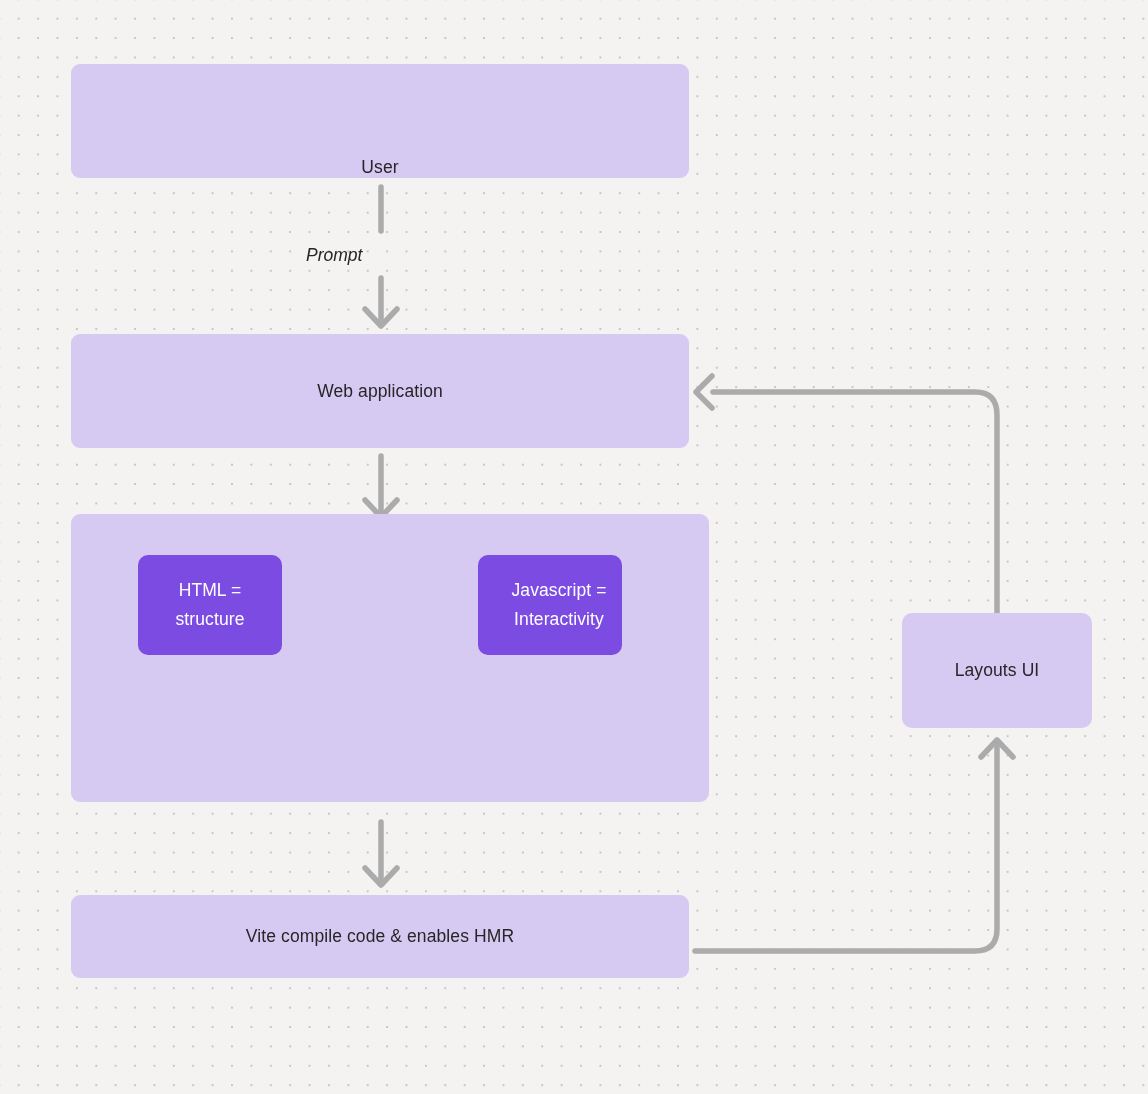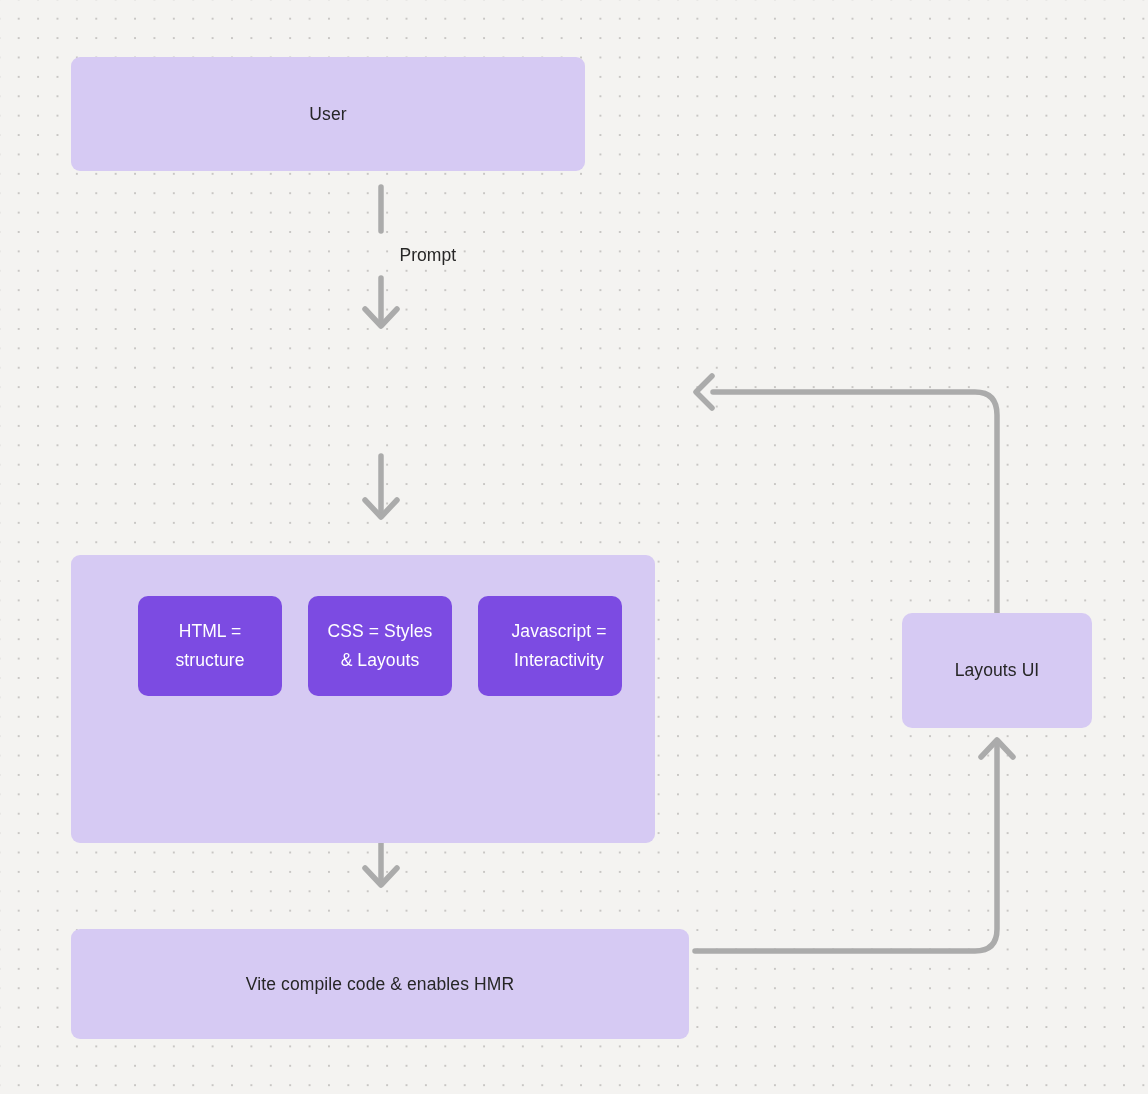--- a/index.html
+++ b/index.html
@@ -18,36 +18,36 @@
   .edges path{stroke:#ababab;stroke-width:5.5;fill:none;stroke-linecap:round;stroke-linejoin:round;}
   .node{
     position:absolute;display:flex;align-items:center;justify-content:center;
     font-size:17.5px;color:#262626;letter-spacing:.1px;
   }
   .light{background:#d6caf3;border-radius:9px;}
   .dark{
     background:#7c4be2;border-radius:10px;color:#ffffff;font-weight:500;
     text-align:center;line-height:29px;padding:0 12px;box-sizing:border-box;
   }
-  .node-user{left:71px;top:57px;width:514px;height:114px;}
+  .node-user{left:71px;top:64px;width:618px;height:114px;align-items:flex-end;}
   .node-webapp{left:71px;top:334px;width:618px;height:114px;}
-  .group{left:71px;top:555px;width:584px;height:288px;display:block;}
+  .group{left:71px;top:514px;width:638px;height:288px;display:block;}
   .child-html{left:67px;top:41px;width:144px;height:100px;}
   .child-css{left:237px;top:41px;width:144px;height:100px;}
   .child-js{left:407px;top:41px;width:144px;height:100px;padding-left:30px;}
   .child{position:absolute;display:flex;align-items:center;justify-content:center;}
   .group-caption{
     position:absolute;left:0;top:190px;width:100%;text-align:center;
     font-size:17.5px;color:#262626;
   }
-  .node-vite{left:71px;top:895px;width:618px;height:110px;margin-top:34px;}
+  .node-vite{left:71px;top:895px;width:618px;height:83px;}
   .node-render{left:902px;top:613px;width:190px;height:115px;border-radius:10px;}
   .edge-label{
-    position:absolute;left:306px;top:245px;width:150px;text-align:right;
-    font-size:17.5px;color:#262626;
+    position:absolute;left:306px;top:245px;width:150px;text-align:left;
+    font-size:17.5px;color:#262626;font-style:italic;
   }
 </style>
 </head>
 <body>
 
 <div class="canvas">
 
   <svg class="edges" viewBox="0 0 1148 1094">
 
     <path d="M381 187 L381 231"></path>
@@ -67,27 +67,27 @@
     <path d="M997 613 L997 415 Q997 392 975 392 L713 392"></path>
     <path d="M712 376 L696 392 L712 408"></path>
   </svg>
 
   <div class="node light node-user">
     <span>User</span>
   </div>
 
   <div class="edge-label">Prompt</div>
 
+  <div class="node light node-webapp">
+    <span>Web application</span>
+  </div>
 
   <div class="node light group">
     <div class="child dark child-html">
       <span>HTML = structure</span>
-    </div>
-    <div class="child dark child-css">
-      <span>CSS = Styles &amp; Layouts</span>
     </div>
     <div class="child dark child-js">
       <span>Javascript = Interactivity</span>
     </div>
   </div>
 
   <div class="node light node-vite">
     <span>Vite compile code &amp; enables HMR</span>
   </div>
 

